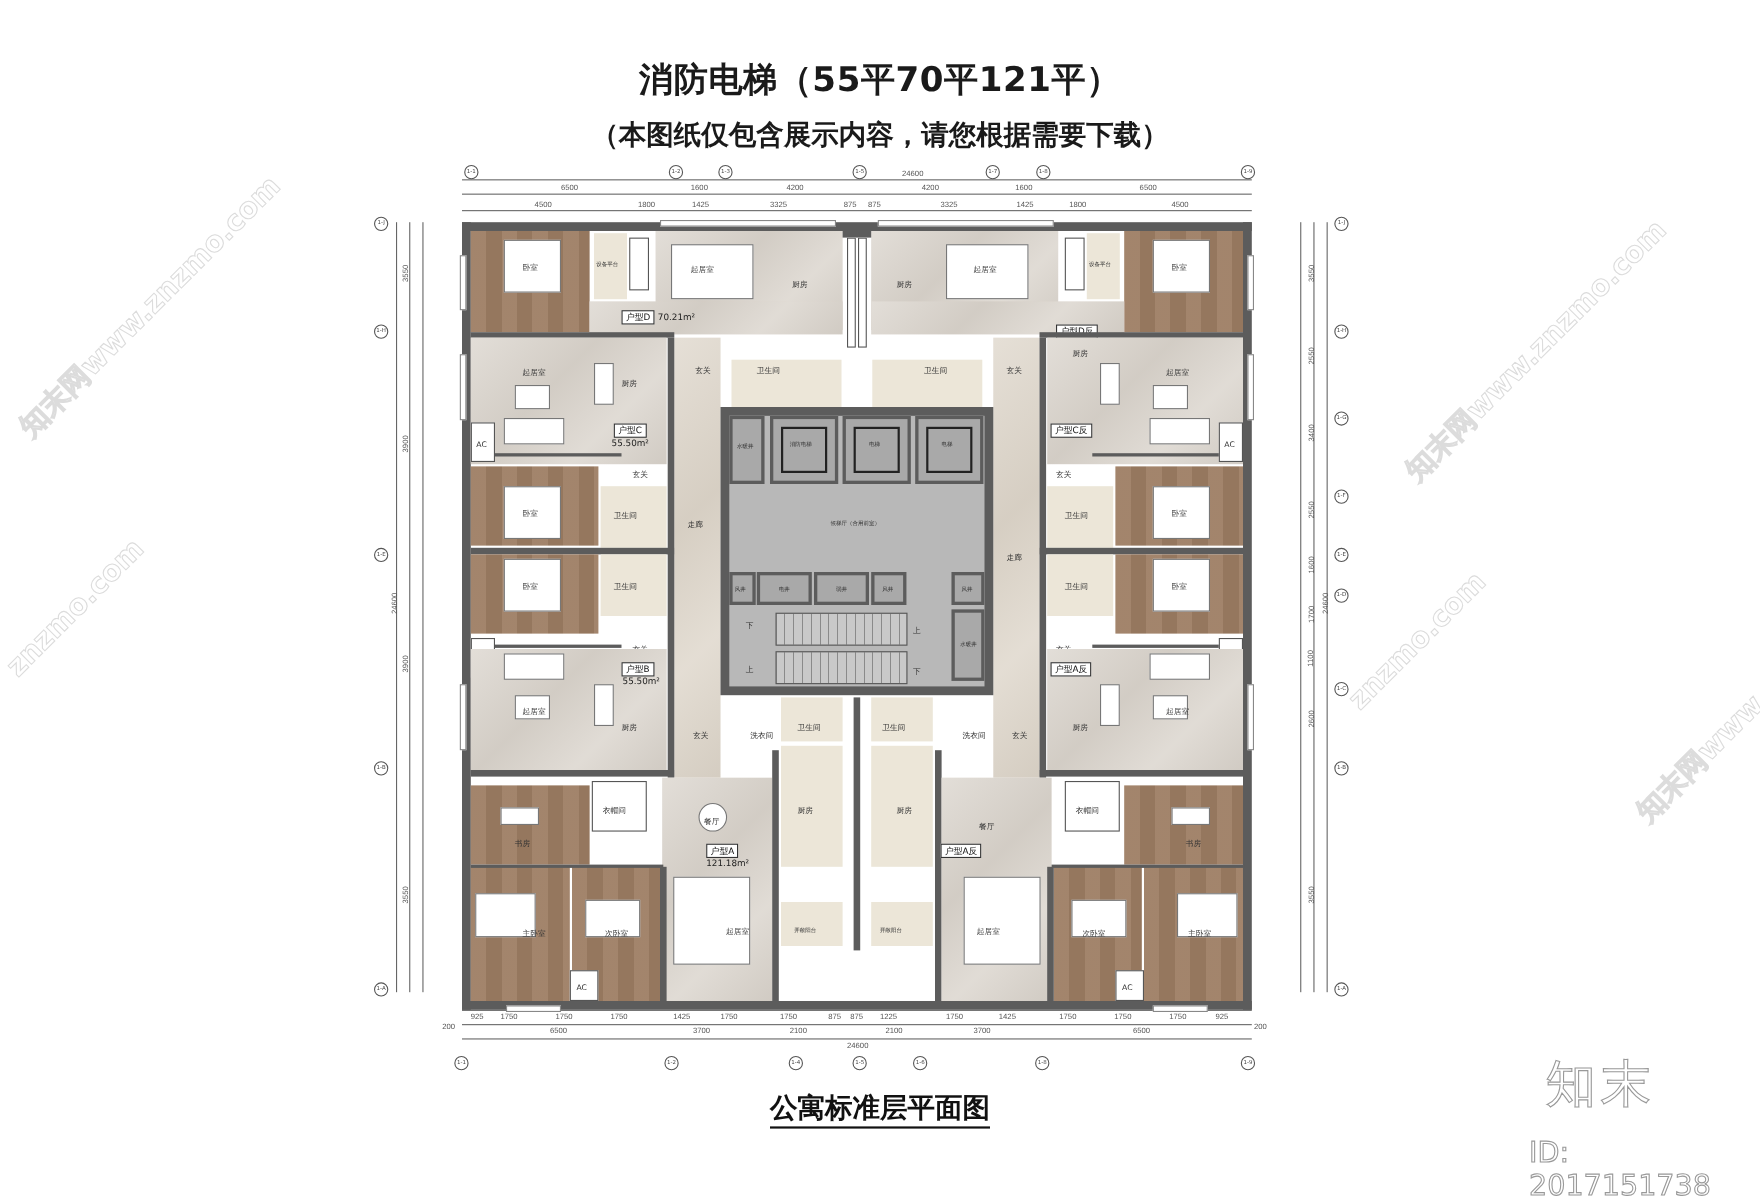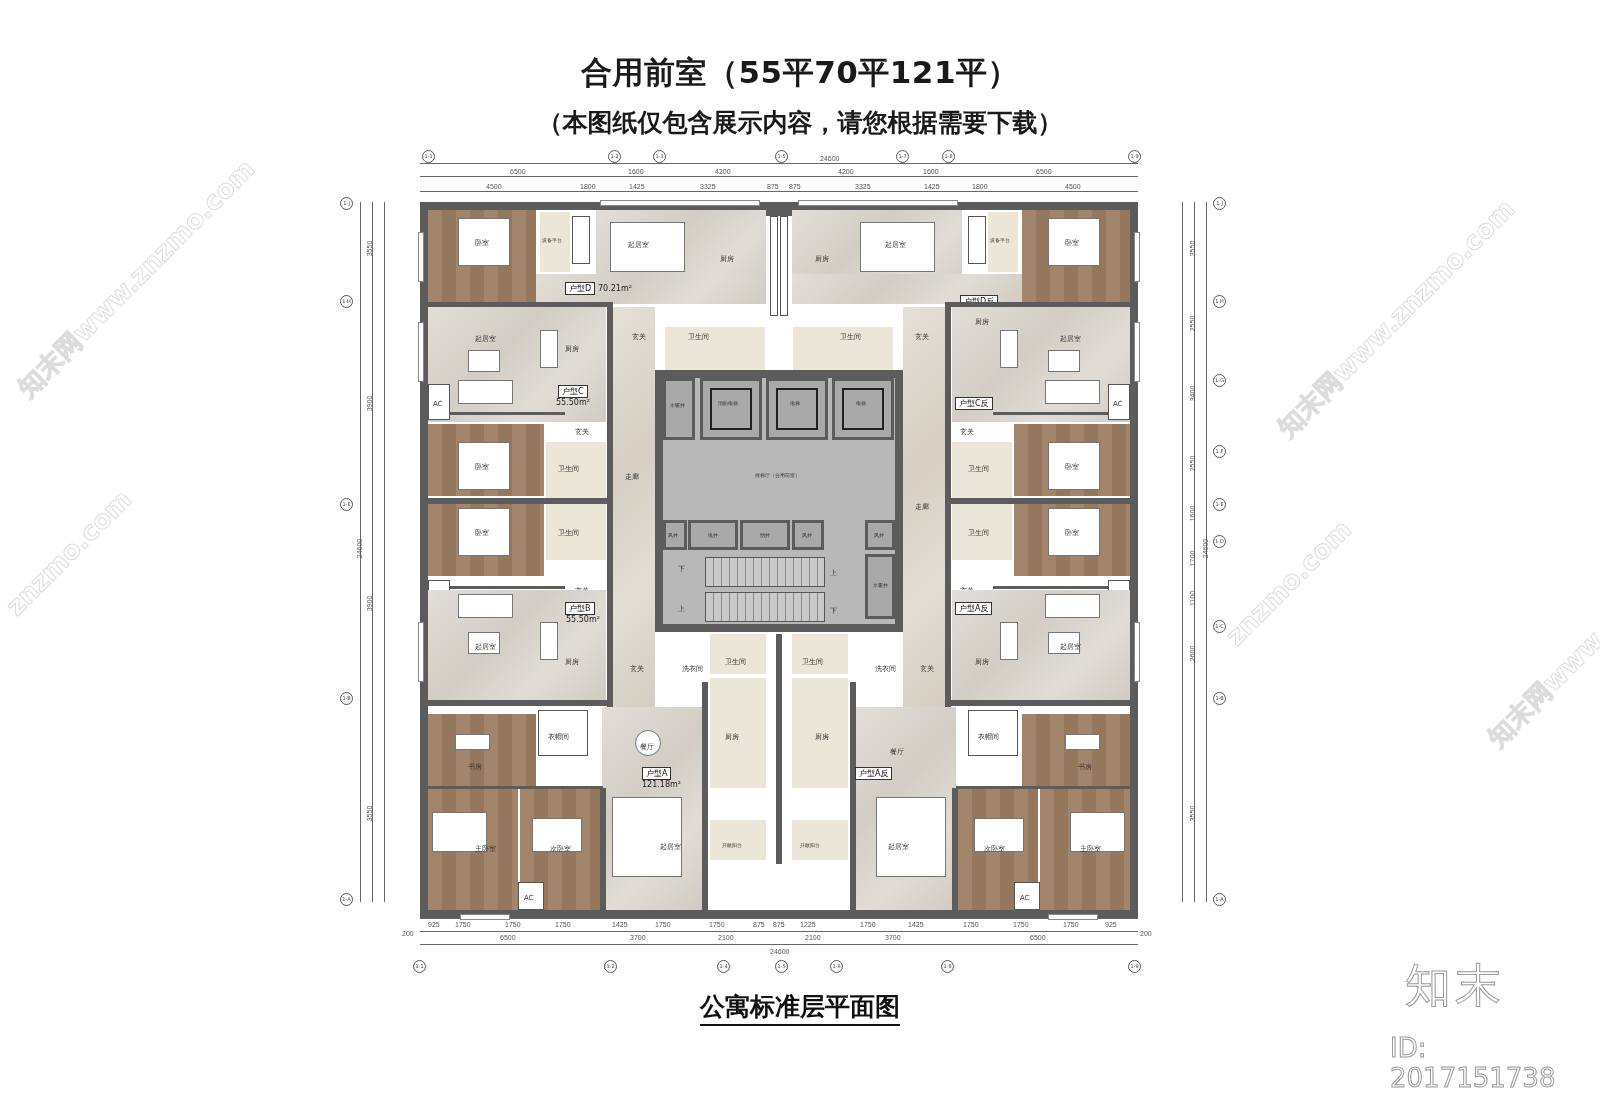--- a/index.html
+++ b/index.html
@@ -34,21 +34,21 @@
 </style>
 </head>
 <body>
 
 <div class="abs wm" style="left:10px;top:380px;transform:rotate(-45deg);">知末网www.znzmo.com</div>
 <div class="abs wm" style="left:0px;top:600px;transform:rotate(-45deg);">znzmo.com</div>
 <div class="abs wm" style="left:1270px;top:420px;transform:rotate(-45deg);">知末网www.znzmo.com</div>
 <div class="abs wm" style="left:1220px;top:630px;transform:rotate(-45deg);">znzmo.com</div>
 <div class="abs wm" style="left:1480px;top:730px;transform:rotate(-45deg);">知末网www.znzmo.com</div>
 
-<div class="abs title">合用前室（55平70平121平）</div>
+<div class="abs title">消防电梯（55平70平121平）</div>
 <div class="abs subtitle">（本图纸仅包含展示内容，请您根据需要下载）</div>
 
 <div>
   <div class="abs dimline" style="left:420px;top:163px;width:718px;height:1px;"></div>
   <div class="abs dimline" style="left:420px;top:176px;width:718px;height:1px;"></div>
   <div class="abs dimline" style="left:420px;top:191px;width:718px;height:1px;"></div>
   <div class="abs dimtext" style="left:820px;top:155px;">24600</div>
   <div class="abs dimtext" style="left:510px;top:168px;">6500</div>
   <div class="abs dimtext" style="left:628px;top:168px;">1600</div>
   <div class="abs dimtext" style="left:715px;top:168px;">4200</div>
@@ -234,21 +234,21 @@
   <div class="room-label" style="left:145px;top:455px;">厨房</div>
 
   <div class="wall" style="left:8px;top:498px;width:185px;height:6px;"></div>
 
   <div class="marble" style="left:532px;top:105px;width:178px;height:115px;"></div>
   <div class="room-label" style="left:640px;top:132px;">起居室</div>
   <div class="bed" style="left:628px;top:148px;width:32px;height:22px;"></div>
   <div class="bed" style="left:580px;top:128px;width:18px;height:38px;"></div>
   <div class="room-label" style="left:555px;top:115px;">厨房</div>
   <div class="bed" style="left:625px;top:178px;width:55px;height:24px;"></div>
-  <div class="type-tag" style="left:535px;top:183px;margin-top:12px;">户型C反</div>
+  <div class="type-tag" style="left:535px;top:183px;">户型C反</div>
   <div class="white" style="left:688px;top:182px;width:22px;height:36px;"></div>
   <div class="room-label" style="left:693px;top:198px;">AC</div>
   <div class="wall" style="left:573px;top:210px;width:115px;height:3px;"></div>
   <div class="wood" style="left:594px;top:222px;width:116px;height:72px;"></div>
   <div class="bed" style="left:628px;top:240px;width:52px;height:48px;"></div>
   <div class="room-label" style="left:645px;top:260px;">卧室</div>
   <div class="tile" style="left:532px;top:240px;width:60px;height:56px;"></div>
   <div class="room-label" style="left:548px;top:262px;">卫生间</div>
   <div class="room-label" style="left:540px;top:225px;">玄关</div>
 

